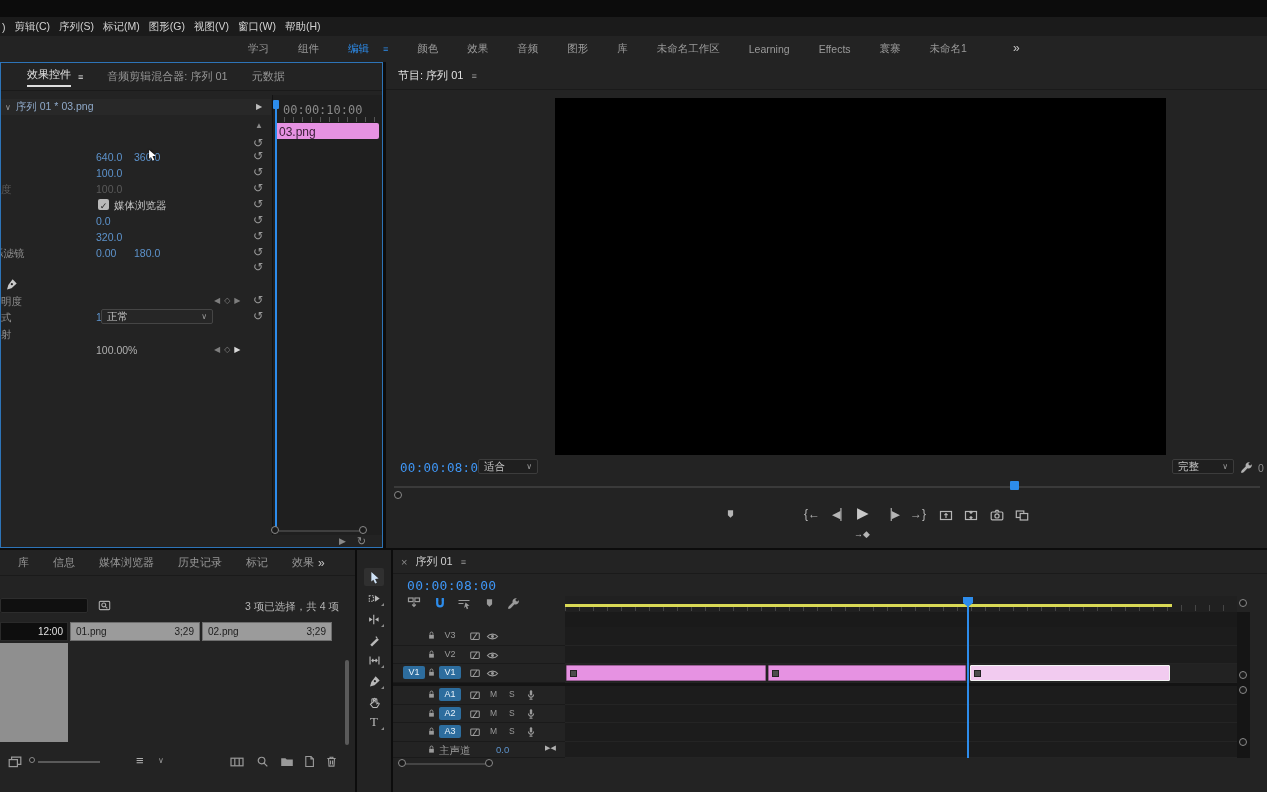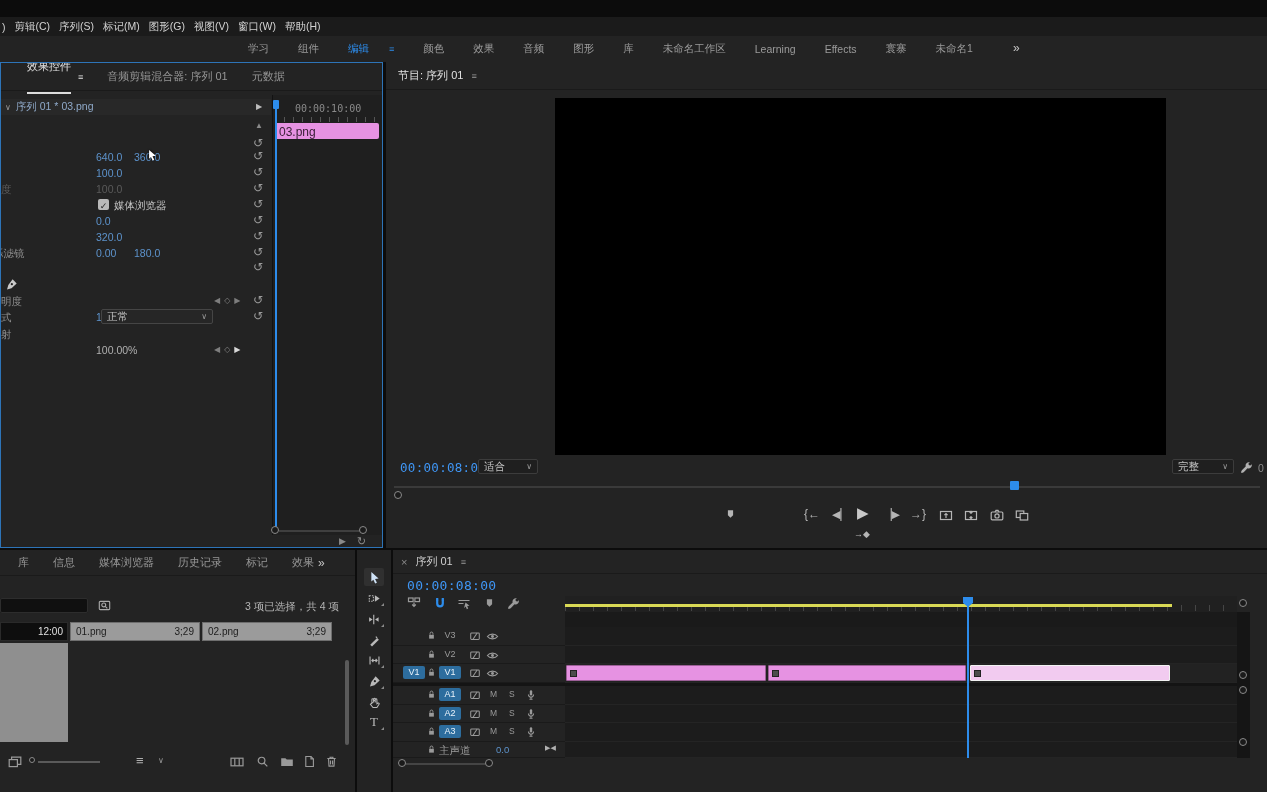--- a/index.html
+++ b/index.html
@@ -163,57 +163,57 @@
     <span>图形(G)</span>
     <span>视图(V)</span>
     <span>窗口(W)</span>
     <span>帮助(H)</span>
   </div>
 
   <div class="abs" style="left:0;top:36px;width:1267px;height:26px;background:#232323">
     <div class="abs flex" style="left:248px;top:0;height:26px;gap:29px;font-size:10.5px;color:#9a9a9a">
       <span>学习</span>
       <span>组件</span>
-      <span class="flex" style="color:var(--accent);gap:20px">
+      <span class="flex" style="color:var(--accent);gap:14px">
         <span>编辑</span>
         <span style="font-size:9px">≡</span>
       </span>
       <span>颜色</span>
       <span>效果</span>
       <span>音频</span>
       <span>图形</span>
       <span>库</span>
       <span>未命名工作区</span>
       <span>Learning</span>
       <span>Effects</span>
       <span>寰寨</span>
       <span>未命名1</span>
     </div>
     <span class="abs" style="left:1013px;top:5px;color:#c4c4c4;font-size:12px">»</span>
   </div>
 
   <div class="panel" style="left:0;top:62px;width:383px;height:486px;border:1px solid #2d74b8;overflow:hidden">
     <div class="abs flex" style="left:0;top:0;width:381px;height:28px;border-bottom:1px solid #1a1a1a">
       <span class="ptab on flex" style="gap:7px;padding-left:26px">
-        <span style="border-bottom:2px solid #dcdcdc;padding-bottom:18px">效果控件</span>
+        <span style="border-bottom:2px solid #dcdcdc;padding-bottom:3px">效果控件</span>
         <span style="font-size:9px">≡</span>
       </span>
       <span class="ptab">音频剪辑混合器: 序列 01</span>
       <span class="ptab">元数据</span>
     </div>
 
     <div class="abs flex" style="left:0;top:36px;width:270px;height:16px;background:#282828;gap:5px;padding-left:4px">
       <span style="font-size:8px;color:#9a9a9a">∨</span>
       <span style="color:#8fa9c9;font-size:10.5px">序列 01 * 03.png</span>
     </div>
     <span class="abs" style="left:255px;top:39px;font-size:8px;color:#bdbdbd">▶</span>
     <span class="abs" style="left:254px;top:58px;font-size:8px;color:#8a8a8a">▲</span>
 
     <div class="abs" style="left:271px;top:32px;width:110px;height:440px;background:#1f1f1f;border-left:1px solid #121212">
-      <span class="abs mono" style="left:22px;top:8px;font-size:10px;color:#8a8a8a">00:00:10:00</span>
+      <span class="abs mono" style="left:10px;top:8px;font-size:12px;color:#8a8a8a">00:00:10:00</span>
       <div class="abs" style="left:2px;top:22px;width:106px;height:5px;background:repeating-linear-gradient(90deg,#555 0 1px,transparent 1px 9px)"></div>
       <div class="abs" style="left:2px;top:28px;width:104px;height:16px;background:var(--clip-pink);border-radius:2px">
         <span style="position:absolute;left:4px;top:2px;font-size:12px;color:#3c2139">03.png</span>
       </div>
       <div class="abs" style="left:2px;top:5px;width:1.5px;height:432px;background:var(--accent)"></div>
       <div class="abs" style="left:0;top:5px;width:6px;height:9px;background:var(--accent);border-radius:1px"></div>
     </div>
 
     <div class="abs" style="left:0;top:0;width:270px;height:472px">
       <span class="reset" style="top:75px">↺</span>

